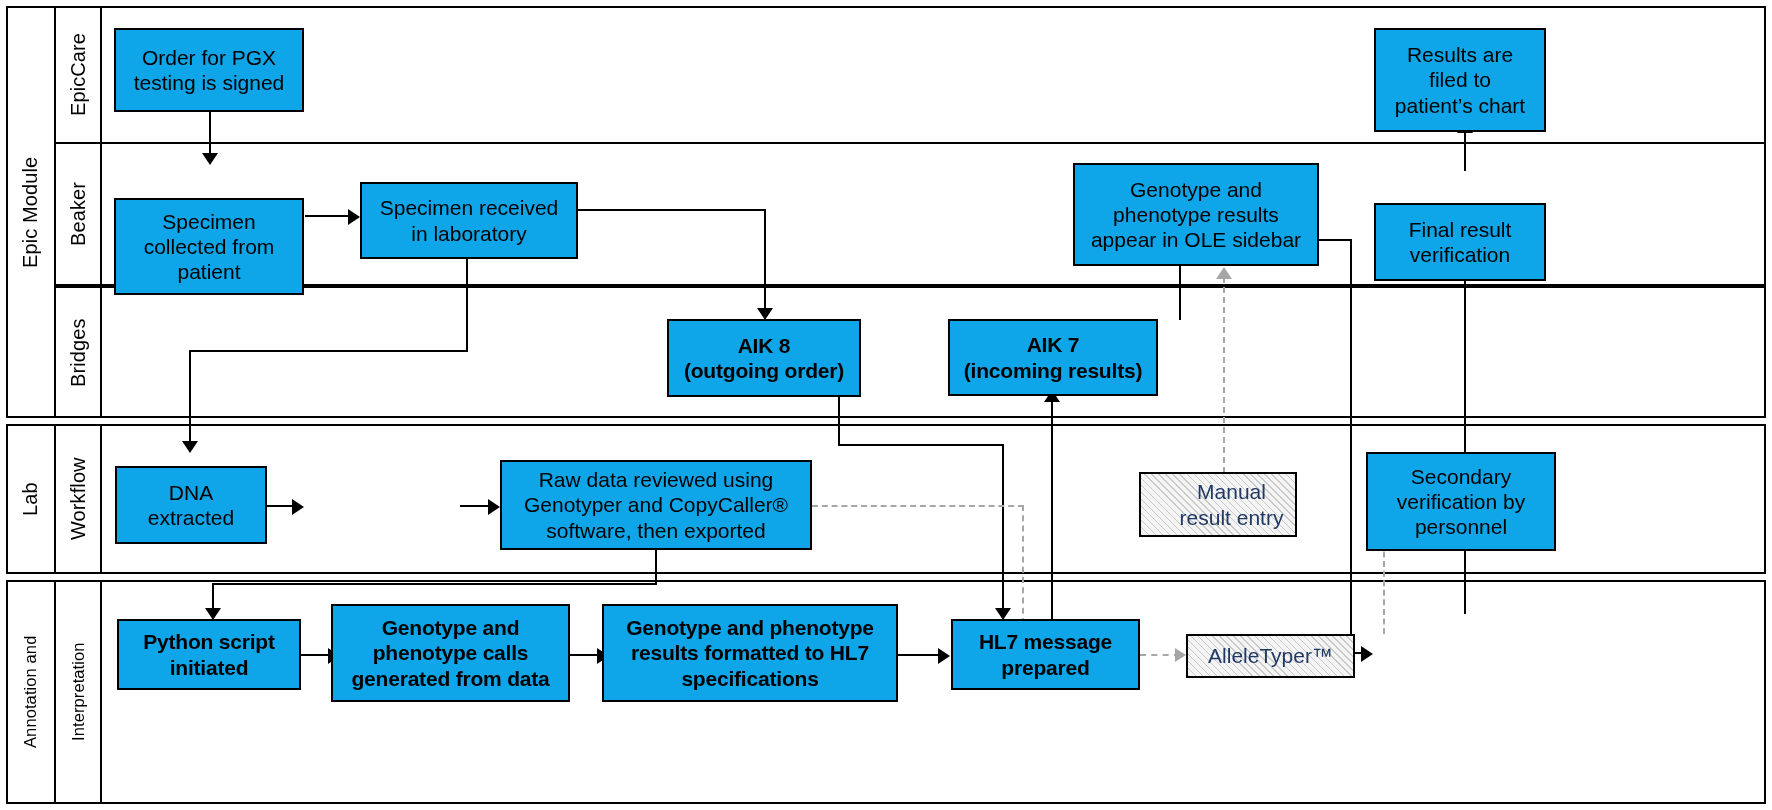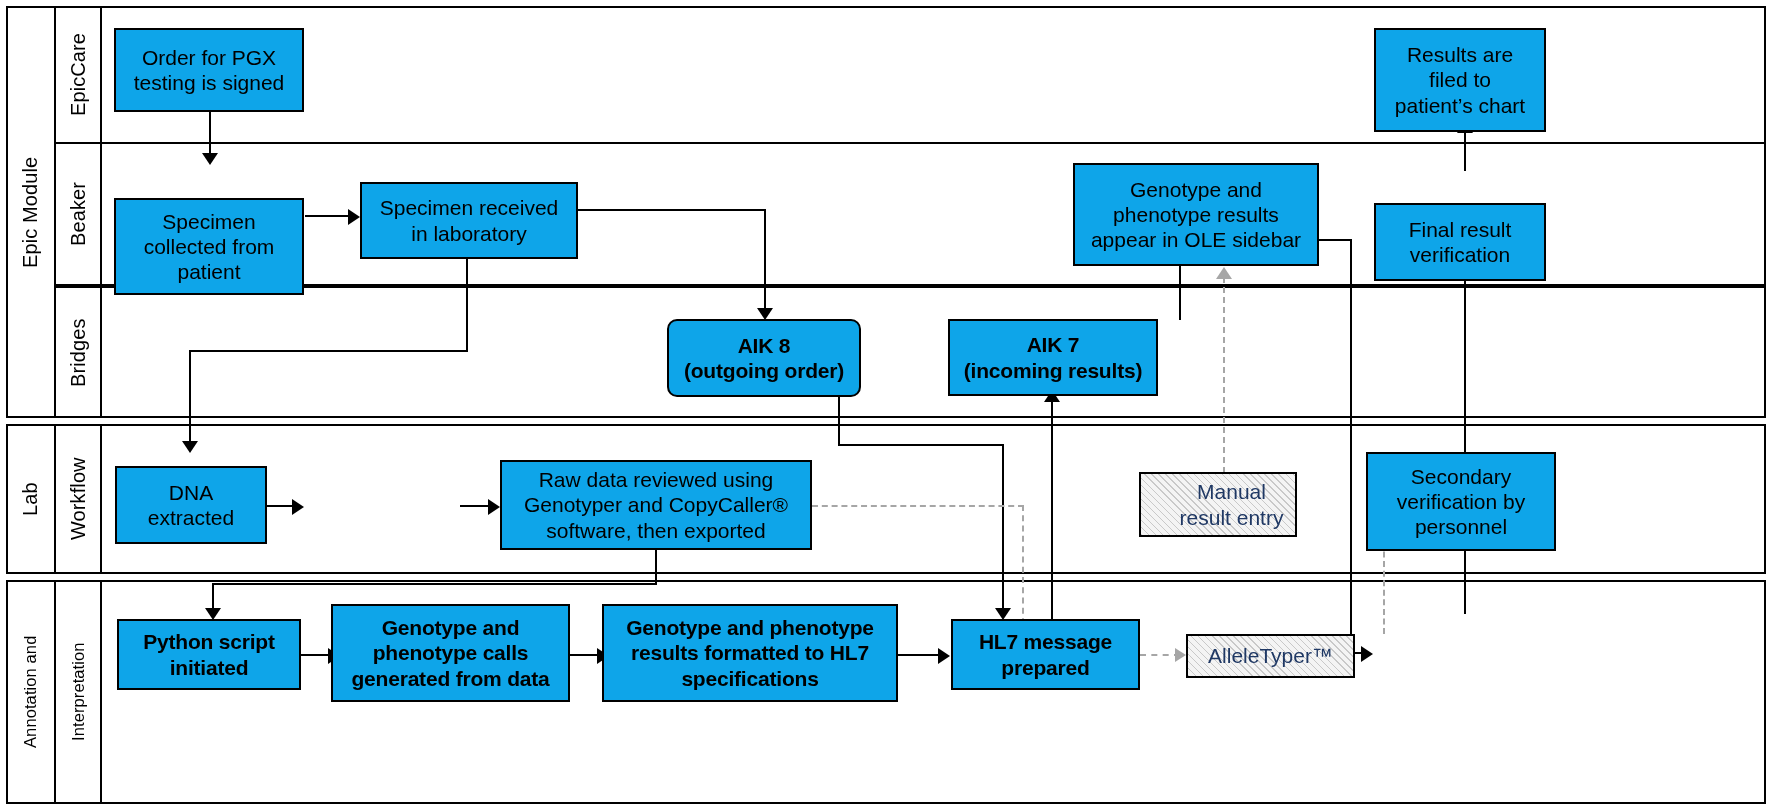--- a/index.html
+++ b/index.html
@@ -167,21 +167,21 @@
 phenotype  results
 appear in OLE sidebar</div>
 
   <div class="node" style="left:1374px; top:171px; width:172px; height:78px;margin-top:32px;">Final result
 verification</div>
 
   <div class="node" style="left:1374px; top:28px; width:172px; height:104px;">Results are
 filed to
 patient’s chart</div>
 
-  <div class="node bold" style="left:667px; top:319px; width:194px; height:78px;border-radius:10px;">AIK 8
+  <div class="node bold" style="left:667px; top:319px; width:194px; height:78px;">AIK 8
 (outgoing order)</div>
 
   <div class="node bold" style="left:948px; top:319px; width:210px; height:77px;">AIK 7
 (incoming results)</div>
 
   <div class="node" style="left:115px; top:466px; width:152px; height:78px;">DNA
 extracted</div>
 
 
   <div class="node" style="left:500px; top:460px; width:312px; height:90px;">

